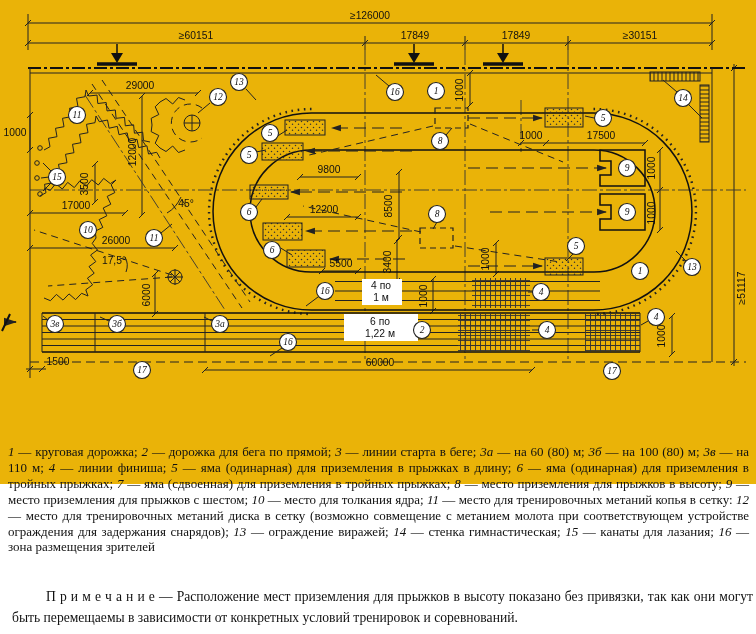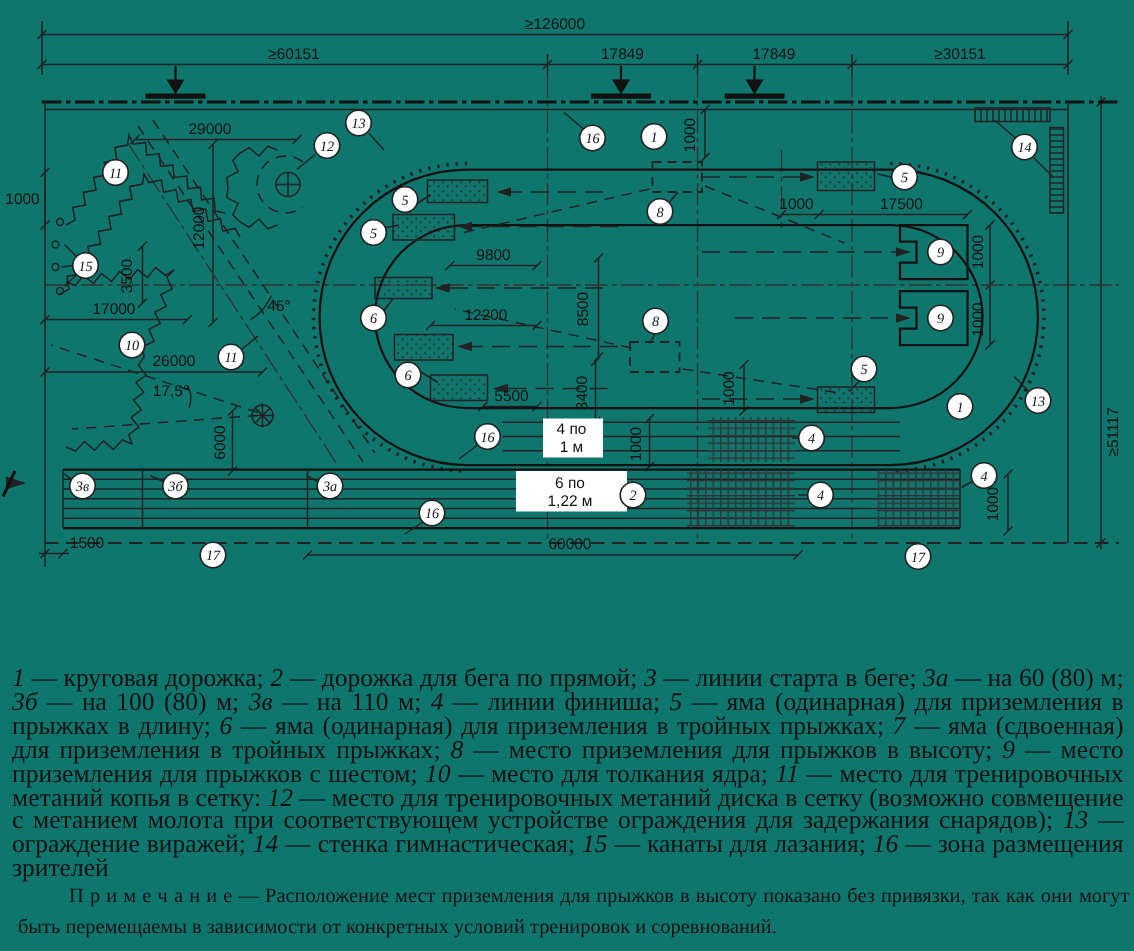--- a/index.html
+++ b/index.html
@@ -1,39 +1,39 @@
 <!DOCTYPE html>
 <html><head>
 <meta charset="utf-8">
 <style>
   *{margin:0;padding:0;box-sizing:border-box}
   html,body{background:#fff}
   body{width:756px;height:634px;overflow:hidden}
-  .page{position:relative;width:756px;height:634px;background:#0f766e;color:#111;
+  .page{position:relative;width:756px;height:484px;background:#eab308;color:#111;
         font-family:"Liberation Serif",serif}
   svg{position:absolute;left:0;top:0}
   svg text{font-family:"Liberation Sans","DejaVu Sans",sans-serif;fill:#111}
   .dim-label{font-size:10.3px;text-anchor:middle}
   #callouts-layer circle{fill:#fff;stroke:#222;stroke-width:1.1}
   #callouts-layer text{font-size:9.5px;font-style:italic;text-anchor:middle;
         font-family:"Liberation Serif",serif}
   .s-thin{stroke:#222;stroke-width:1;fill:none}
   .s-med{stroke:#111;stroke-width:1.5;fill:none}
   .s-axis{stroke:#333;stroke-width:.9;fill:none;stroke-dasharray:15 3 3 3}
   .s-dash{stroke:#222;stroke-width:1.2;fill:none;stroke-dasharray:9 5}
   .s-dash2{stroke:#222;stroke-width:1;fill:none;stroke-dasharray:7 5}
   .s-run{stroke:#222;stroke-width:1.1;fill:none;stroke-dasharray:12 6}
   .s-dot{stroke:#222;stroke-width:2.4;fill:none;stroke-dasharray:1.6 4.6}
   .s-fence{stroke:#111;stroke-width:2;fill:none;stroke-dasharray:13 3 3 3}
   .dashrect{stroke:#222;stroke-width:1.2;fill:none;stroke-dasharray:6 4}
   .pit{fill:url(#stip);stroke:#222;stroke-width:1}
   .gridz{fill:url(#gridp)}
   .wall{fill:url(#rungsV);stroke:#222;stroke-width:1}
   .wallh{fill:url(#rungsH);stroke:#222;stroke-width:1}
-  .legend{position:absolute;left:8px;top:444px;width:741px;font-size:17px;
+  .legend{position:absolute;left:8px;top:444px;width:741px;font-size:13px;
         line-height:15.9px;text-align:justify}
   .legend i{font-style:italic}
   .note{position:absolute;left:12px;top:586px;width:741px;font-size:13.6px;
         line-height:1.55;text-align:justify;text-indent:34px}
 </style>
 </head>
 <body>
 
 <div class="page">
 

